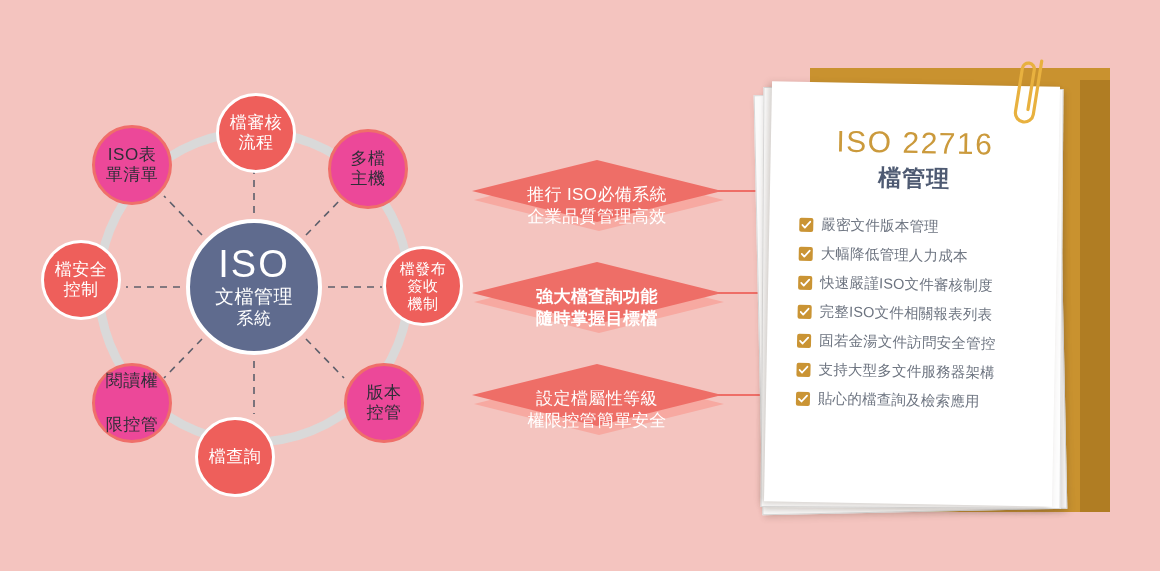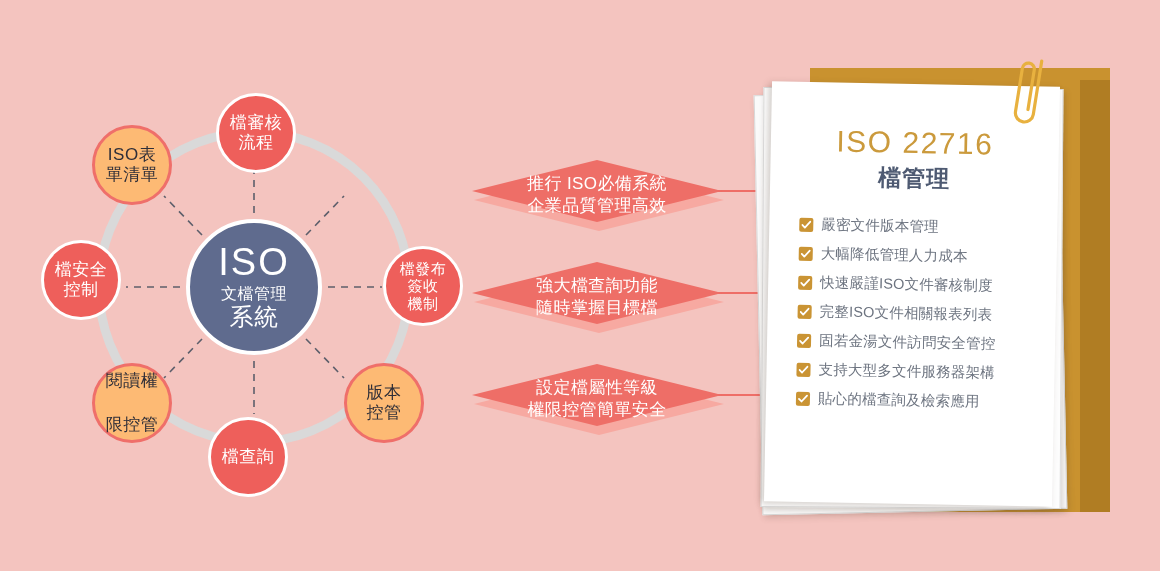--- a/index.html
+++ b/index.html
@@ -31,21 +31,21 @@
     justify-content: center;
     text-align: center;
     line-height: 1.15;
     z-index: 4;
   }
   .node .lbl {
     display: block;
     white-space: nowrap;
   }
   .node.white {
-    background: #fdba74;
+    background: #ec4899;
     border: 3px solid #ef6f6a;
     color: #2e2e38;
     text-align: center;
   }
   .node.red {
     background: #ee5f5b;
     border: 3px solid #ffffff;
     color: #ffffff;
   }
   .node.sat {
@@ -67,22 +67,22 @@
     justify-content: center;
     color: #ffffff;
     z-index: 6;
   }
   #center-node .c-iso {
     font-size: 38px;
     letter-spacing: 2px;
     line-height: 1;
     margin-bottom: 3px;
   }
-  #center-node .c-l1 { font-size: 16px; line-height: 1.2; letter-spacing: 0.5px; }
-  #center-node .c-l2 { font-size: 24px; line-height: 1.2; letter-spacing: 0.5px; }
+  #center-node .c-l1 { font-size: 19px; line-height: 1.2; letter-spacing: 0.5px; }
+  #center-node .c-l2 { font-size: 17px; line-height: 1.2; letter-spacing: 0.5px; }
 
   
   .ribbon-wrap {
     position: absolute;
     z-index: 3;
   }
   .ribbon {
     position: relative;
     width: 250px; height: 62px;
   }
@@ -95,21 +95,21 @@
   }
   .ribbon .face {
     position: absolute;
     left: 0; top: 0;
     width: 250px; height: 62px;
     background: #ee6e67;
     clip-path: polygon(0% 50%, 50% 0%, 100% 50%, 50% 100%);
   }
   .ribbon .txt {
     position: absolute;
-    left: 0; top: 4px;
+    left: 0; top: 15px;
     width: 250px; height: 62px;
     display: flex;
     flex-direction: column;
     align-items: center;
     justify-content: center;
     color: #ffffff;
     font-size: 17px;
     line-height: 1.32;
     letter-spacing: 0.4px;
     white-space: nowrap;
@@ -228,33 +228,37 @@
         <line x1="180" y1="287" x2="126" y2="287"></line>
         <line x1="202" y1="235" x2="164" y2="196"></line>
       </g>
     </svg>
 
     <div class="node sat red" style="left:216px; top:93px;">
       <span class="lbl">檔審核</span>
       <span class="lbl">流程</span>
     </div>
 
+    <div class="node sat white" style="left:328px; top:129px;">
+      <span class="lbl">多檔</span>
+      <span class="lbl">主機</span>
+    </div>
 
     <div class="node sat red" style="left:383px; top:246px; font-size:15px;align-items:center;">
       <span class="lbl">檔發布</span>
       <span class="lbl">簽收</span>
       <span class="lbl">機制</span>
     </div>
 
     <div class="node sat white" style="left:344px; top:363px;">
       <span class="lbl">版本</span>
       <span class="lbl">控管</span>
     </div>
 
-    <div class="node sat red" style="left:208px; top:417px;justify-content:center;">
+    <div class="node sat red" style="left:195px; top:417px;justify-content:center;">
       <span class="lbl">檔查詢</span>
     </div>
 
     <div class="node sat white" style="left:92px; top:363px;gap:24px;">
       <span class="lbl">閱讀權</span>
       <span class="lbl">限控管</span>
     </div>
 
     <div class="node sat red" style="left:41px; top:240px;">
       <span class="lbl">檔安全</span>
@@ -281,21 +285,21 @@
     <div class="ribbon">
       <div class="shadow"></div>
       <div class="face"></div>
       <div class="txt">
         <span>推行 ISO必備系統</span>
         <span>企業品質管理高效</span>
       </div>
     </div>
   </div>
 
-  <div class="ribbon-wrap" style="left:472px; top:262px;">
+  <div class="ribbon-wrap" style="left:472px; top:262px;font-weight:bold;">
     <div class="ribbon">
       <div class="shadow"></div>
       <div class="face"></div>
       <div class="txt">
         <span>強大檔查詢功能</span>
         <span>隨時掌握目標檔</span>
       </div>
     </div>
   </div>
 

